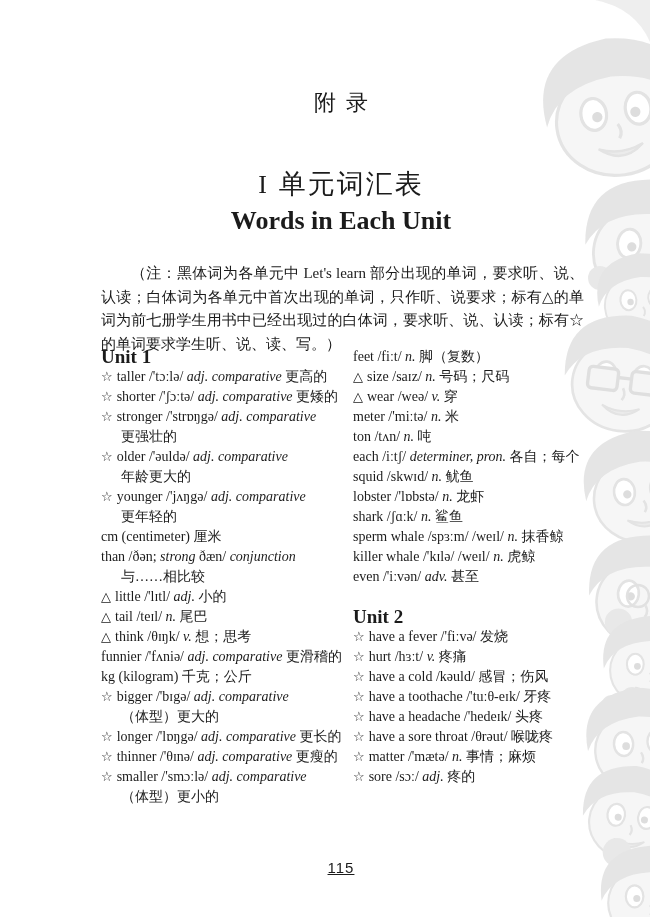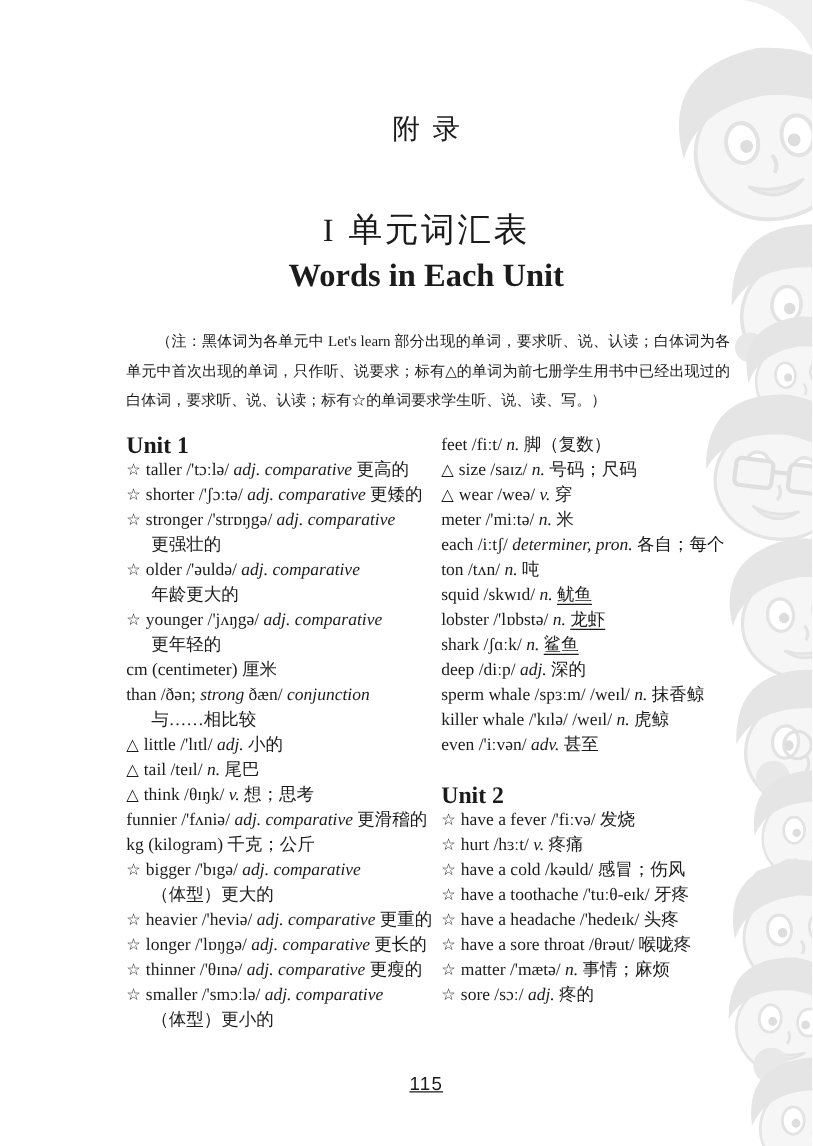--- a/index.html
+++ b/index.html
@@ -31,38 +31,38 @@
   .main-title .zh{
     font-family:"Liberation Sans","DejaVu Sans",sans-serif;
     letter-spacing:2px;
   }
   .sub-title{
     top:206px;left:0;width:100%;
     text-align:center;font-size:26px;font-weight:bold;
   }
   .note{
     top:262px;left:85px;width:483px;
-    font-size:12px;line-height:23.5px;
+    font-size:15px;line-height:23.5px;
     text-align:justify;text-indent:2em;
   }
   .col{top:347px;}
   .col-left{left:85px;width:252px;}
   .col-right{left:337px;width:260px;}
   .entry{
     font-size:14px;line-height:20px;
     padding-left:20px;text-indent:-20px;
     white-space:nowrap;
   }
   .mark{
     font-family:"DejaVu Sans","Liberation Sans",sans-serif;
     font-size:13px;margin-right:4px;
   }
   .seg-r{}
   .seg-i{font-style:italic;}
-  .seg-u{text-decoration:underline;text-underline-offset:3px;}
+  .seg-u{text-underline-offset:3px;}
   .unit-heading{font-weight:bold;font-size:19px;line-height:20px;}
   .spacer{height:20px;}
   .page-number{
     top:859px;left:0;width:100%;text-align:center;
     font-family:"Liberation Sans","DejaVu Sans",sans-serif;
     font-size:15px;letter-spacing:1px;text-decoration:underline;
   }
 </style>
 </head>
 <body>
@@ -149,36 +149,34 @@
       <div class="entry"><span class="mark">☆</span><span class="seg-r">older /'əuldə/ </span><span class="seg-i">adj. comparative</span><br><span class="seg-r">年龄更大的</span></div>
       <div class="entry"><span class="mark">☆</span><span class="seg-r">younger /'jʌŋgə/ </span><span class="seg-i">adj. comparative</span><br><span class="seg-r">更年轻的</span></div>
       <div class="entry"><span class="seg-r">cm (centimeter) 厘米</span></div>
       <div class="entry"><span class="seg-r">than /ðən; </span><span class="seg-i">strong</span><span class="seg-r"> ðæn/ </span><span class="seg-i">conjunction</span><br><span class="seg-r">与……相比较</span></div>
       <div class="entry"><span class="mark">△</span><span class="seg-r">little /'lɪtl/ </span><span class="seg-i">adj.</span><span class="seg-r"> 小的</span></div>
       <div class="entry"><span class="mark">△</span><span class="seg-r">tail /teɪl/ </span><span class="seg-i">n.</span><span class="seg-r"> 尾巴</span></div>
       <div class="entry"><span class="mark">△</span><span class="seg-r">think /θɪŋk/ </span><span class="seg-i">v.</span><span class="seg-r"> 想；思考</span></div>
       <div class="entry"><span class="seg-r">funnier /'fʌniə/ </span><span class="seg-i">adj. comparative</span><span class="seg-r"> 更滑稽的</span></div>
       <div class="entry"><span class="seg-r">kg (kilogram) 千克；公斤</span></div>
       <div class="entry"><span class="mark">☆</span><span class="seg-r">bigger /'bɪgə/ </span><span class="seg-i">adj. comparative</span><br><span class="seg-r">（体型）更大的</span></div>
-      <div class="entry"><span class="mark">☆</span><span class="seg-r">heavier /'heviə/ </span><span class="seg-i">adj. comparative</span><span class="seg-r"> 更重的</span></div>
       <div class="entry"><span class="mark">☆</span><span class="seg-r">longer /'lɒŋgə/ </span><span class="seg-i">adj. comparative</span><span class="seg-r"> 更长的</span></div>
       <div class="entry"><span class="mark">☆</span><span class="seg-r">thinner /'θɪnə/ </span><span class="seg-i">adj. comparative</span><span class="seg-r"> 更瘦的</span></div>
       <div class="entry"><span class="mark">☆</span><span class="seg-r">smaller /'smɔːlə/ </span><span class="seg-i">adj. comparative</span><br><span class="seg-r">（体型）更小的</span></div>
     </div>
   <div class="layer col col-right" id="col-right">
       <div class="entry"><span class="seg-r">feet /fiːt/ </span><span class="seg-i">n.</span><span class="seg-r"> 脚（复数）</span></div>
       <div class="entry"><span class="mark">△</span><span class="seg-r">size /saɪz/ </span><span class="seg-i">n.</span><span class="seg-r"> 号码；尺码</span></div>
       <div class="entry"><span class="mark">△</span><span class="seg-r">wear /weə/ </span><span class="seg-i">v.</span><span class="seg-r"> 穿</span></div>
       <div class="entry"><span class="seg-r">meter /'miːtə/ </span><span class="seg-i">n.</span><span class="seg-r"> 米</span></div>
+      <div class="entry"><span class="seg-r">ton /tʌn/ </span><span class="seg-i">n.</span><span class="seg-r"> 吨</span></div>
       <div class="entry"><span class="seg-r">each /iːtʃ/ </span><span class="seg-i">determiner, pron.</span><span class="seg-r"> 各自；每个</span></div>
-      <div class="entry"><span class="seg-r">ton /tʌn/ </span><span class="seg-i">n.</span><span class="seg-r"> 吨</span></div>
       <div class="entry"><span class="seg-r">squid /skwɪd/ </span><span class="seg-i">n.</span><span class="seg-r"> </span><span class="seg-u">鱿鱼</span></div>
       <div class="entry"><span class="seg-r">lobster /'lɒbstə/ </span><span class="seg-i">n.</span><span class="seg-r"> </span><span class="seg-u">龙虾</span></div>
       <div class="entry"><span class="seg-r">shark /ʃɑːk/ </span><span class="seg-i">n.</span><span class="seg-r"> </span><span class="seg-u">鲨鱼</span></div>
-      <div class="entry"><span class="seg-r">deep /diːp/ </span><span class="seg-i">adj.</span><span class="seg-r"> 深的</span></div>
       <div class="entry"><span class="seg-r">sperm whale /spɜːm/ /weɪl/ </span><span class="seg-i">n.</span><span class="seg-r"> 抹香鲸</span></div>
       <div class="entry"><span class="seg-r">killer whale /'kɪlə/ /weɪl/ </span><span class="seg-i">n.</span><span class="seg-r"> 虎鲸</span></div>
       <div class="entry"><span class="seg-r">even /'iːvən/ </span><span class="seg-i">adv.</span><span class="seg-r"> 甚至</span></div>
       <div class="spacer"></div>
       <div class="unit-heading">Unit 2</div>
       <div class="entry"><span class="mark">☆</span><span class="seg-r">have a fever /'fiːvə/ 发烧</span></div>
       <div class="entry"><span class="mark">☆</span><span class="seg-r">hurt /hɜːt/ </span><span class="seg-i">v.</span><span class="seg-r"> 疼痛</span></div>
       <div class="entry"><span class="mark">☆</span><span class="seg-r">have a cold /kəuld/ 感冒；伤风</span></div>
       <div class="entry"><span class="mark">☆</span><span class="seg-r">have a toothache /'tuːθ-eɪk/ 牙疼</span></div>
       <div class="entry"><span class="mark">☆</span><span class="seg-r">have a headache /'hedeɪk/ 头疼</span></div>

